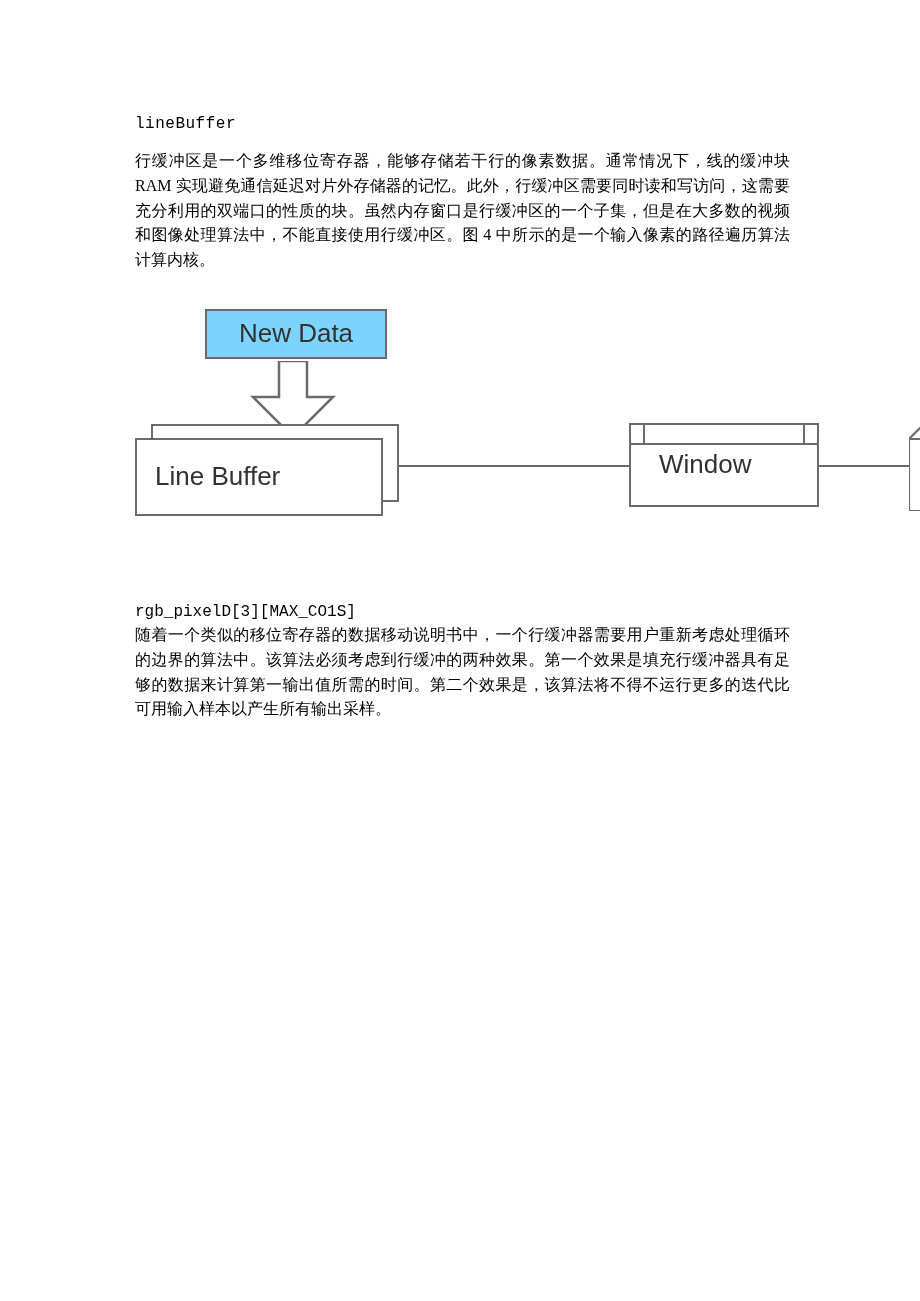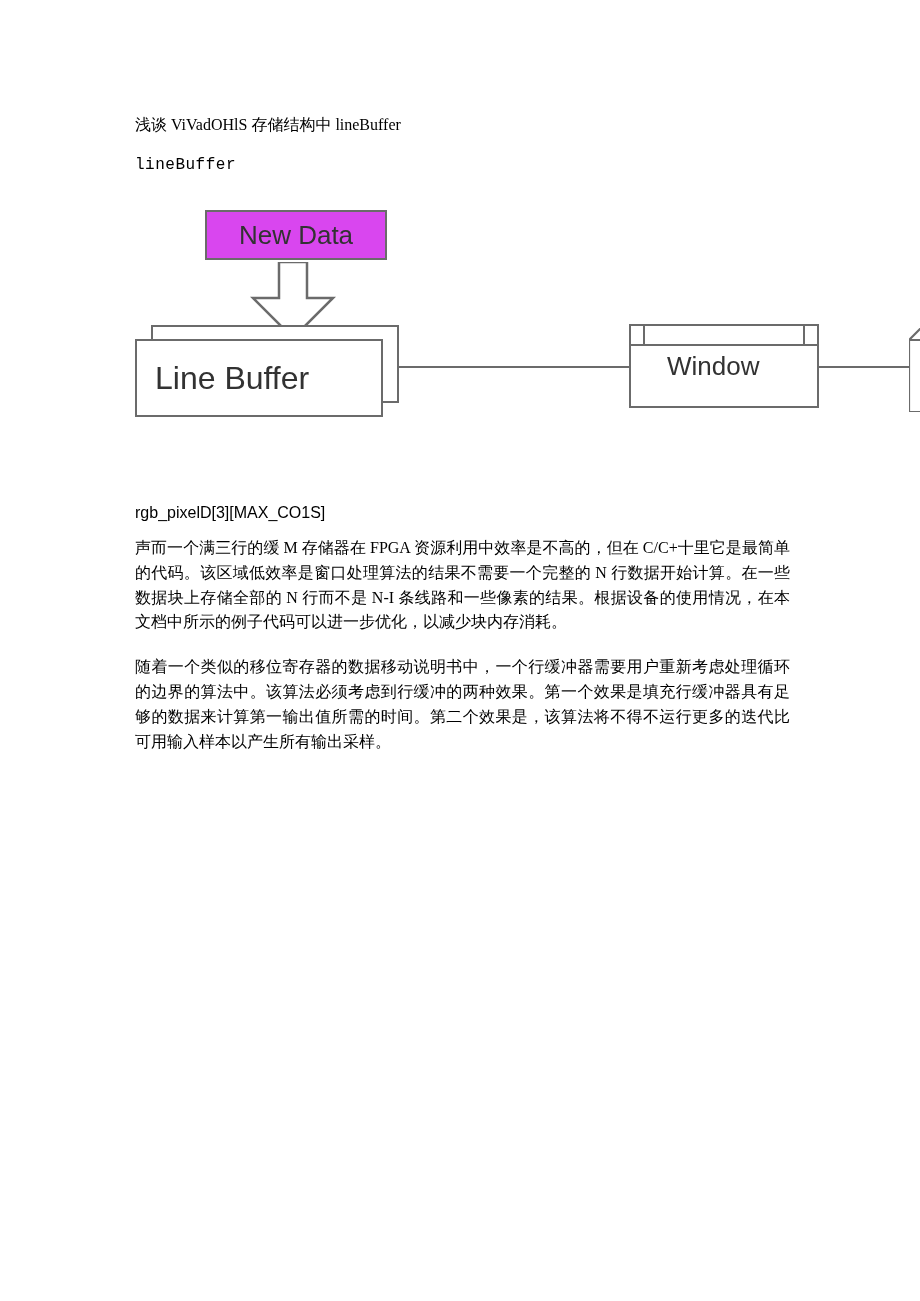--- a/index.html
+++ b/index.html
@@ -26,22 +26,22 @@
     margin-bottom: 16px;
   }
   .para {
     font-size: 16px;
     line-height: 1.55;
     text-align: justify;
     margin-bottom: 20px;
   }
   .code-line {
     font-size: 16px;
-    font-family: Liberation Sans, sans-serif;
-    margin-bottom: 14px;
+    font-family: Liberation Mono, monospace;
+    margin-bottom: 2px;
   }
   .diagram-wrap {
     margin: 40px 0 30px 0;
     height: 260px;
     position: relative;
   }
   .caption {
     font-size: 21px;
     font-family: Arial, sans-serif;
     margin: 45px 0 30px 130px;
@@ -50,21 +50,21 @@
   }
   .caption .fig-label { font-style: italic; font-weight: normal; }
   
   .new-data-box {
     position: absolute;
     left: 70px;
     top: -4px;
     width: 182px;
     height: 50px;
     border: 2px solid #6b6b6b;
-    background: #d946ef;
+    background: #7dd3fc;
     font-family: Arial, sans-serif;
     font-size: 26px;
     color: #323232;
     display: flex;
     align-items: center;
     justify-content: center;
   }
   .arrow-down {
     position: absolute;
     left: 108px;
@@ -86,21 +86,21 @@
   }
   .lb-front {
     position: absolute;
     left: 0;
     top: 0;
     width: 248px;
     height: 78px;
     border: 2px solid #6b6b6b;
     background: #fff;
     font-family: Arial, sans-serif;
-    font-size: 32px;
+    font-size: 26px;
     color: #323232;
     display: flex;
     align-items: center;
     padding-left: 18px;
   }
   .connector-line {
     position: absolute;
     top: 152px;
     left: 264px;
     height: 2px;
@@ -113,21 +113,21 @@
     top: 110px;
     width: 190px;
     height: 84px;
     border: 2px solid #6b6b6b;
     background: #fff;
     font-family: Arial, sans-serif;
     font-size: 26px;
     color: #323232;
     display: flex;
     align-items: center;
-    padding-left: 36px;
+    padding-left: 28px;
   }
   .window-bars {
     position: absolute;
     left: 494px;
     top: 110px;
     width: 190px;
   }
   .wb { position: absolute; top: 2px; height: 18px; width: 2px; background: #6b6b6b; }
   .wb.a{ left: 14px; } .wb.b{ left: 174px; }
   .wb-h { position: absolute; left: 2px; top: 20px; width: 186px; height: 2px; background: #6b6b6b; }
@@ -143,24 +143,24 @@
     position: absolute;
     left: 774px;
     top: 114px;
   }
 </style>
 </head>
 <body>
 
 <div class="page">
 
-  <div class="title-line">浅谈 ViVadOHlS 存储结构中 lineBuffer</div>
 
   <div class="section-heading">lineBuffer</div>
 
+  <div class="para">行缓冲区是一个多维移位寄存器，能够存储若干行的像素数据。通常情况下，线的缓冲块 RAM 实现避免通信延迟对片外存储器的记忆。此外，行缓冲区需要同时读和写访问，这需要充分利用的双端口的性质的块。虽然内存窗口是行缓冲区的一个子集，但是在大多数的视频和图像处理算法中，不能直接使用行缓冲区。图 4 中所示的是一个输入像素的路径遍历算法计算内核。</div>
 
   <div class="diagram-wrap">
 
     <div class="new-data-box">New Data</div>
 
     <div class="arrow-down">
       <svg width="100" height="80" viewBox="0 0 100 80">
         <path d="M36 0 L36 36 L10 36 L50 76 L90 36 L64 36 L64 0 Z" fill="#fff" stroke="#6b6b6b" stroke-width="2.5"></path>
       </svg>
     </div>
@@ -186,17 +186,16 @@
         <path d="M0 12 L12 0 L40 0 L40 70 L28 84 L0 84 Z" fill="#fff" stroke="#6b6b6b" stroke-width="2.2"></path>
         <path d="M0 12 L28 12 L40 0 M28 12 L28 84" fill="none" stroke="#6b6b6b" stroke-width="2.2"></path>
       </svg>
     </div>
 
   </div>
 
 
 
   <div class="code-line">rgb_pixelD[3][MAX_CO1S]</div>
-  <div class="para">声而一个满三行的缓 M 存储器在 FPGA 资源利用中效率是不高的，但在 C/C+十里它是最简单的代码。该区域低效率是窗口处理算法的结果不需要一个完整的 N 行数据开始计算。在一些数据块上存储全部的 N 行而不是 N-I 条线路和一些像素的结果。根据设备的使用情况，在本文档中所示的例子代码可以进一步优化，以减少块内存消耗。</div>
 
   <div class="para">随着一个类似的移位寄存器的数据移动说明书中，一个行缓冲器需要用户重新考虑处理循环的边界的算法中。该算法必须考虑到行缓冲的两种效果。第一个效果是填充行缓冲器具有足够的数据来计算第一输出值所需的时间。第二个效果是，该算法将不得不运行更多的迭代比可用输入样本以产生所有输出采样。</div>
 
 </div>
 
 </body></html>

